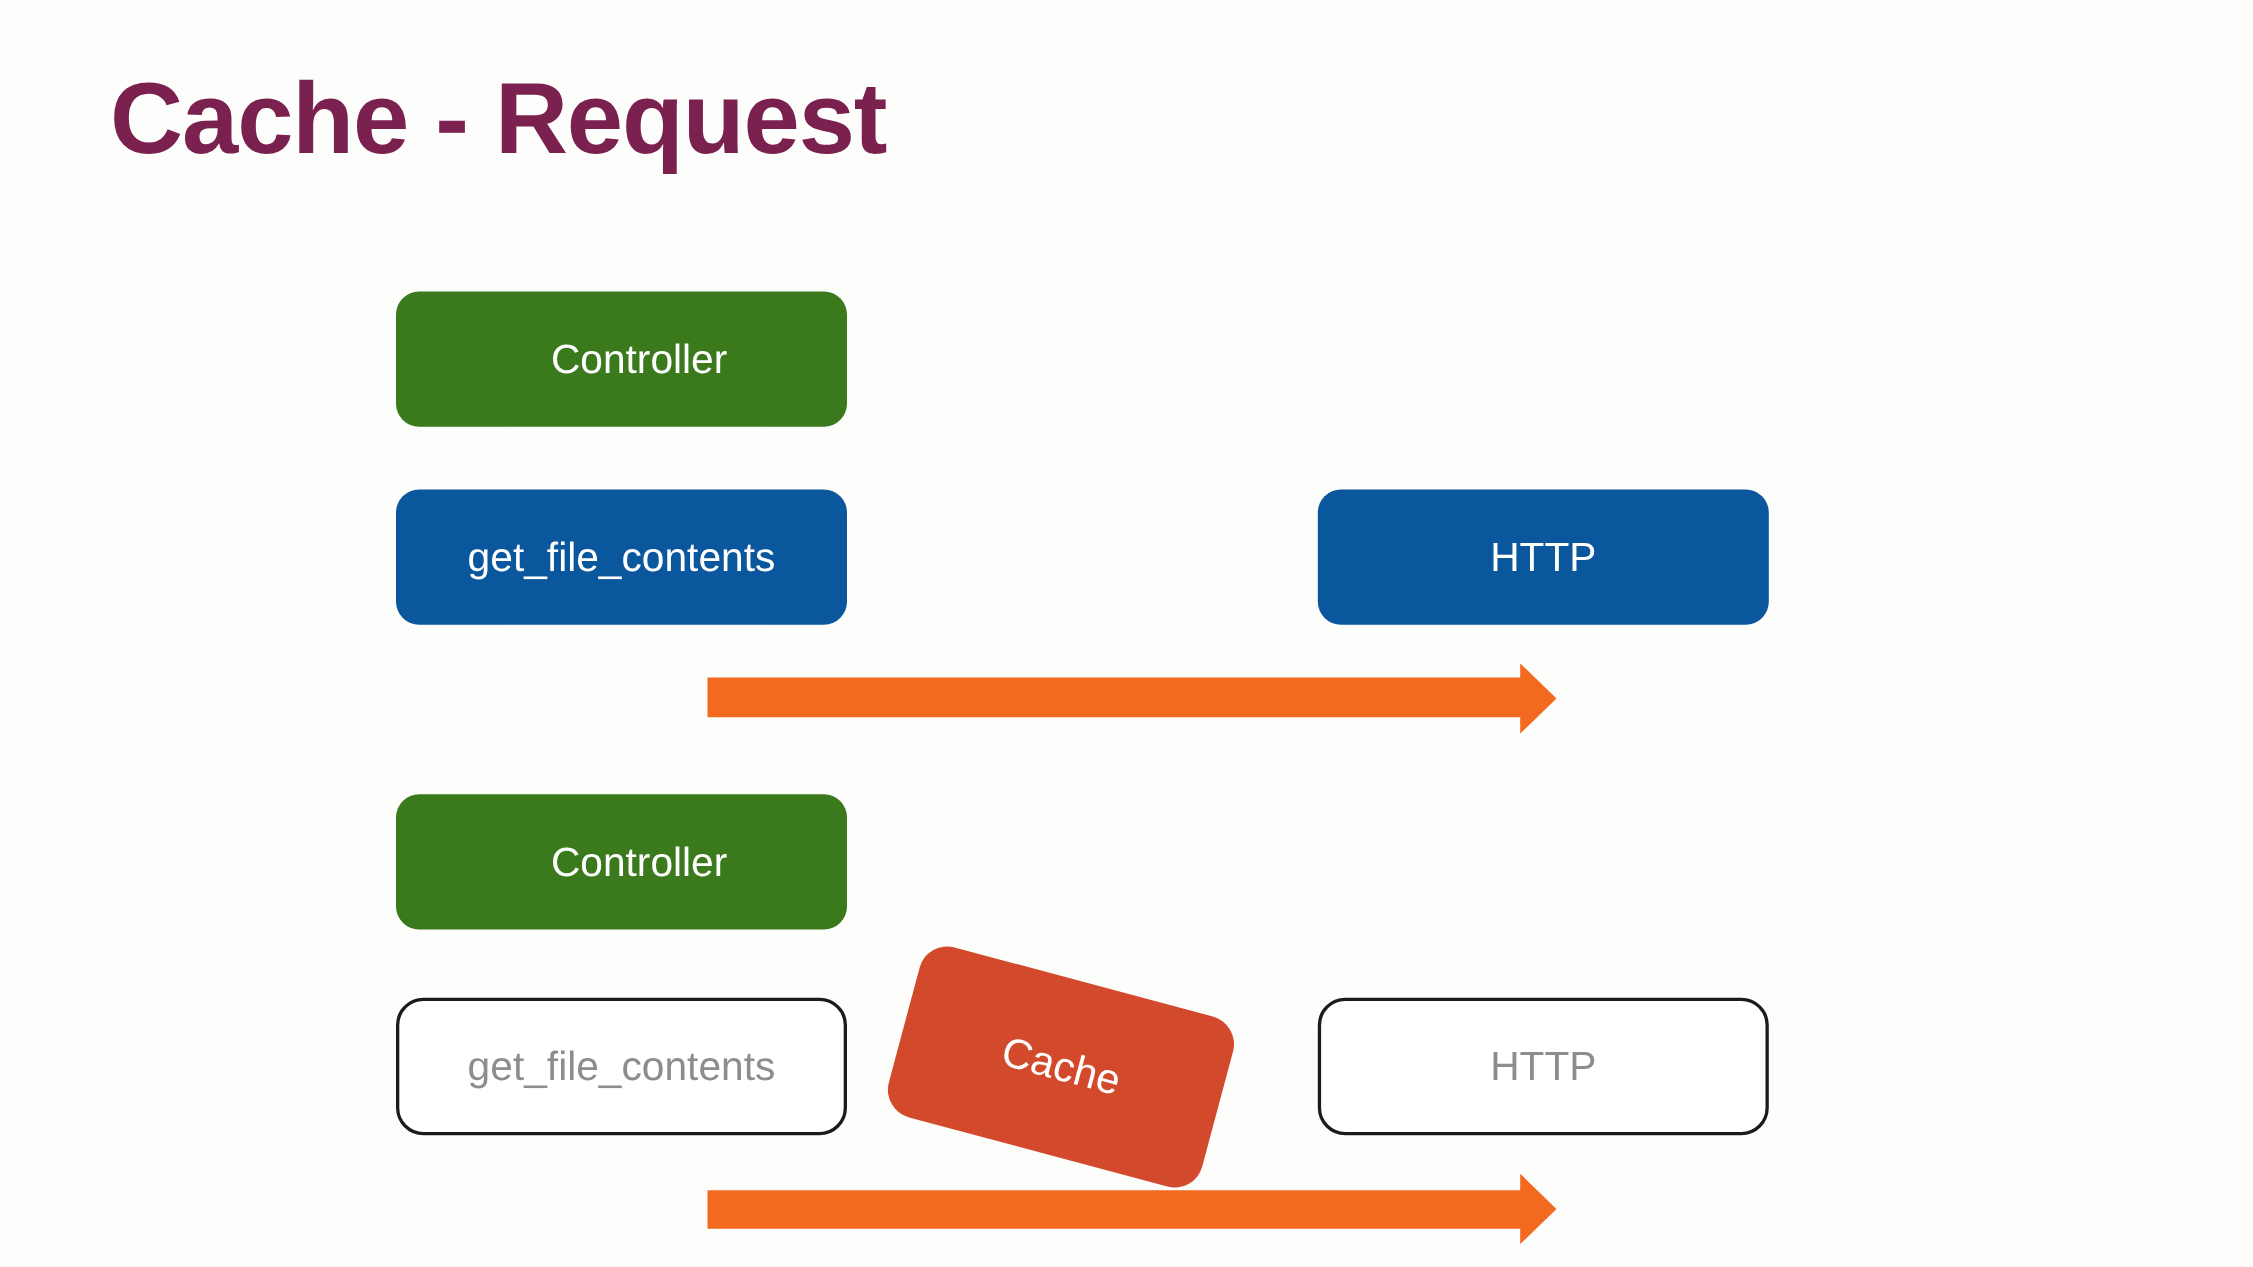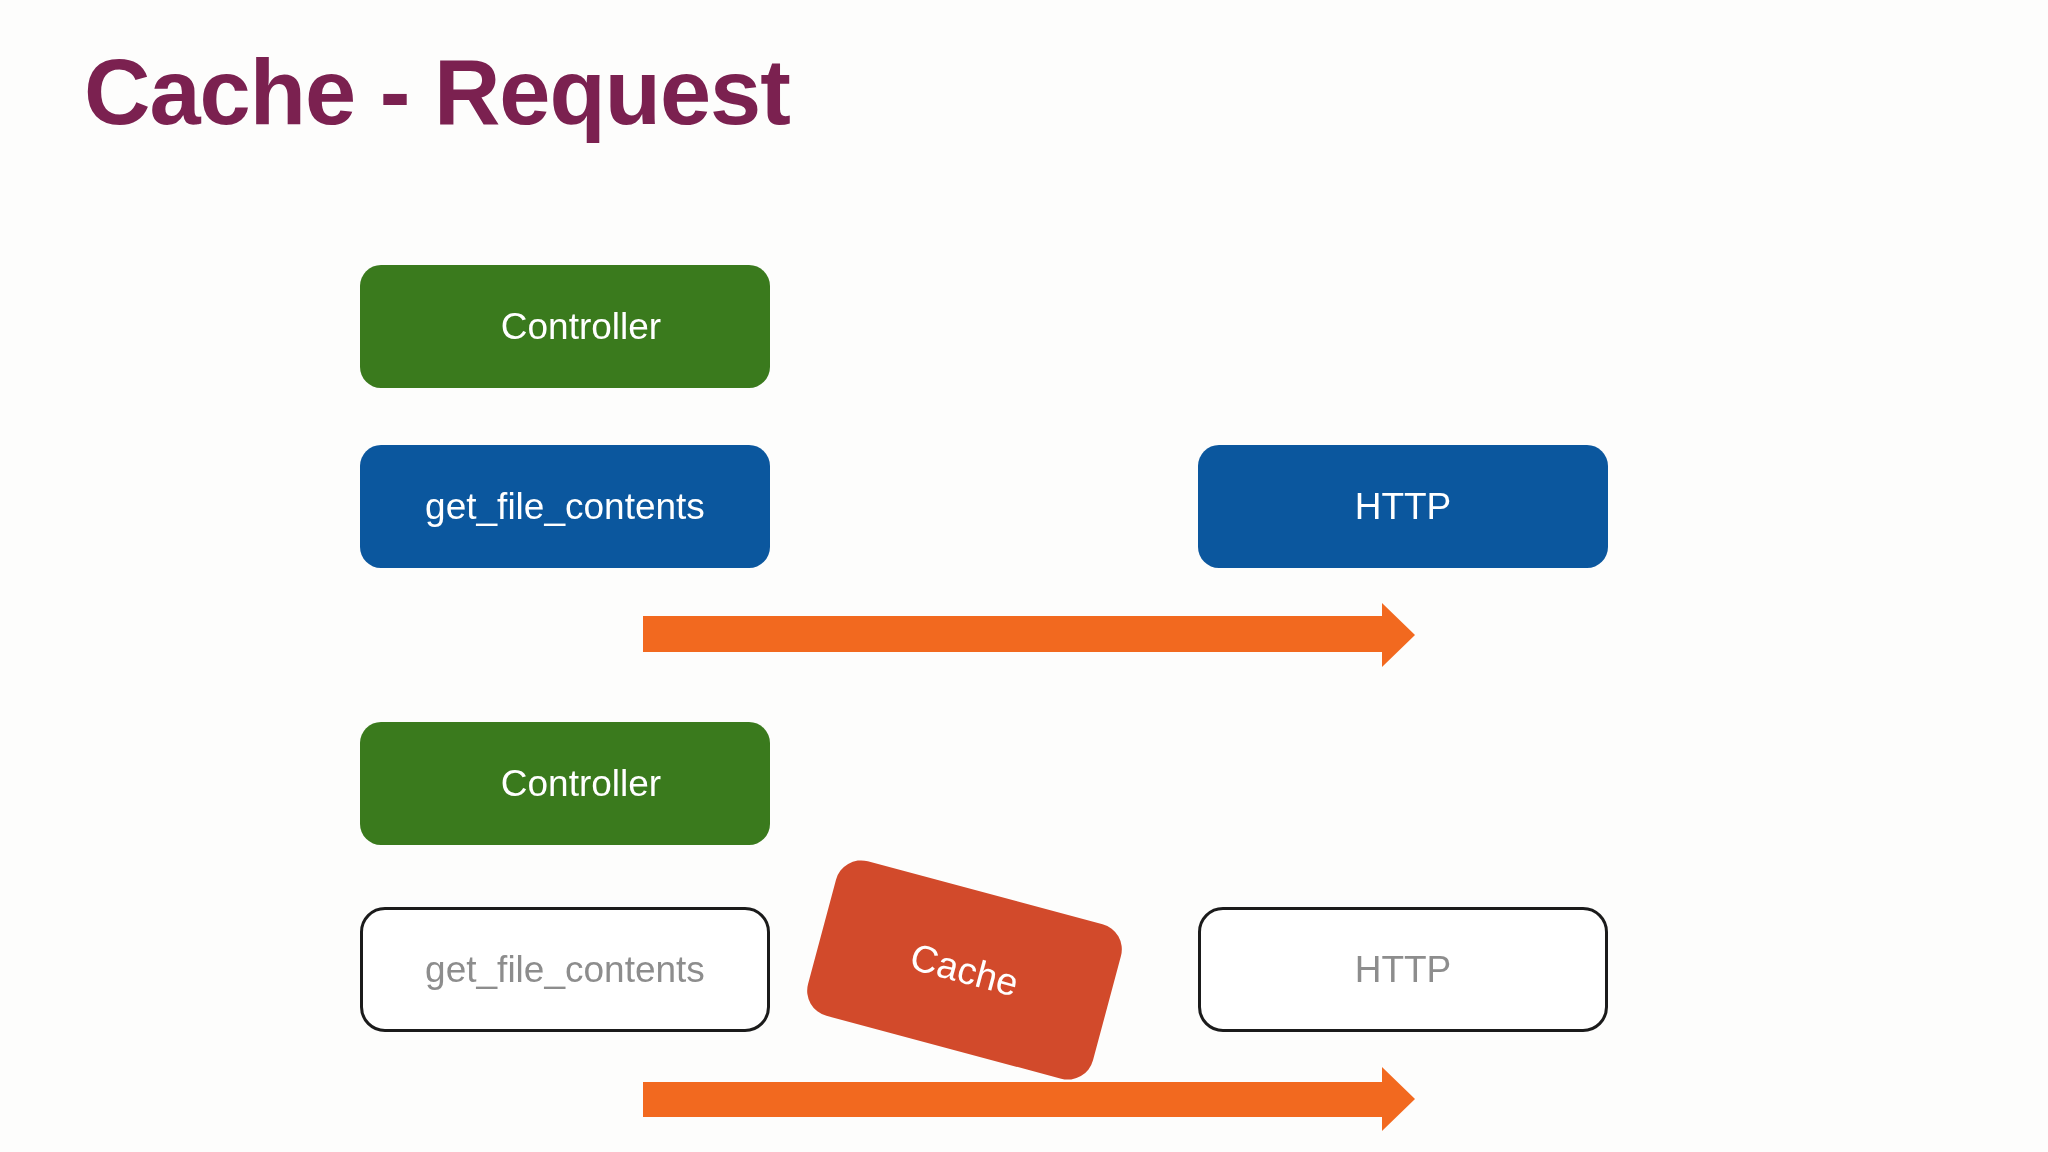--- a/index.html
+++ b/index.html
@@ -16,21 +16,21 @@
   *{box-sizing:border-box;}
   html,body{margin:0;padding:0;}
   body{
     width:2048px;height:1152px;
     background:var(--c-slide-background);
     font-family:"Liberation Sans", sans-serif;
     position:relative;overflow:hidden;
   }
   .slide{position:absolute;inset:0;}
   .slide-title{
-    position:absolute;left:84px;top:40px;margin:0;
+    position:absolute;left:84px;top:40px;margin:16px;
     font-size:92px;font-weight:bold;letter-spacing:-1px;
     color:var(--c-title-text);
     white-space:nowrap;
   }
   .box{
     position:absolute;
     display:flex;align-items:center;justify-content:center;
     border-radius:21px;
     font-size:37px;line-height:1;
     z-index:3;

